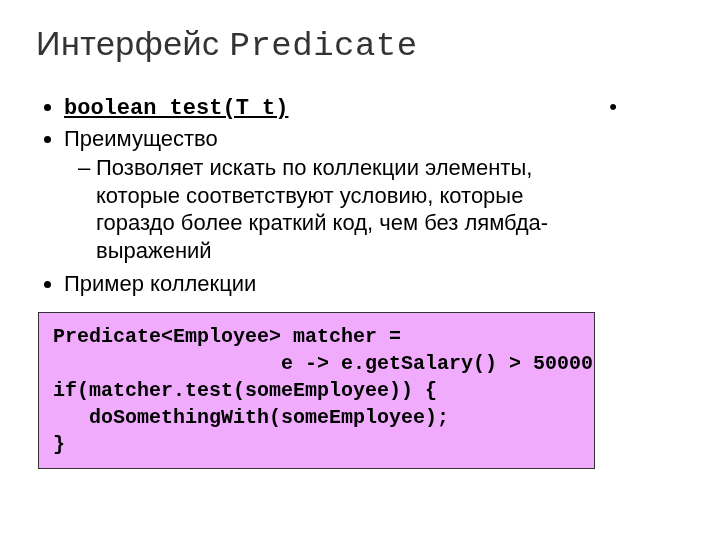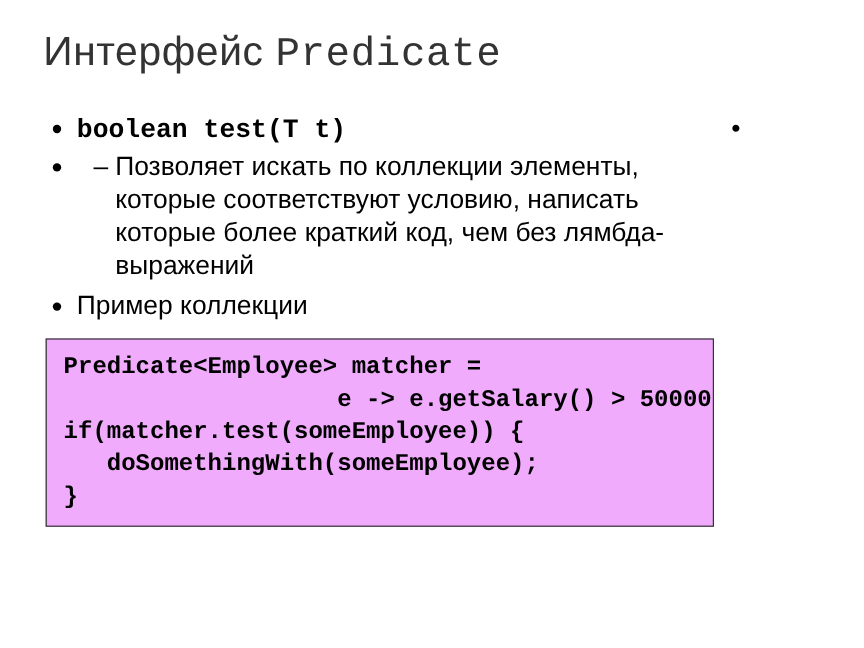--- a/index.html
+++ b/index.html
@@ -49,20 +49,21 @@
   }
   ul.inner > li::before {
     content: "–";
     position: absolute;
     left: -4px;
     top: 0;
   }
   .mono-bold {
     font-family: "Courier New", Courier, monospace;
     font-weight: bold;
+    text-decoration: underline;
   }
   .codebox {
     margin: 6px 2px 0 2px;
     background: #f0abfc;
     border: 1px solid #333333;
     padding: 10px 14px 10px 14px;
     font-family: "Courier New", Courier, monospace;
     font-size: 20px;
     font-weight: bold;
     line-height: 1.35;
@@ -83,22 +84,23 @@
   <h1 class="title">
     <span>Интерфейс </span><span class="mono">Predicate</span>
   </h1>
 
   <ul class="outer">
     <li>
       <span class="mono-bold">boolean test(T t)</span>
       <span class="trail-dot">•</span>
     </li>
     <li>
+      <span>Преимущество</span>
       <ul class="inner">
-        <li>Позволяет искать по коллекции элементы, которые соответствуют условию, написать которые более краткий код, чем без лямбда-выражений</li>
+        <li>Позволяет искать по коллекции элементы, которые соответствуют условию, которые гораздо более краткий код, чем без лямбда-выражений</li>
       </ul>
     </li>
     <li>
       <span>Пример коллекции</span>
     </li>
   </ul>
 
   <div class="codebox">Predicate&lt;Employee&gt; matcher =
                    e -&gt; e.getSalary() &gt; 50000;
 if(matcher.test(someEmployee)) {

